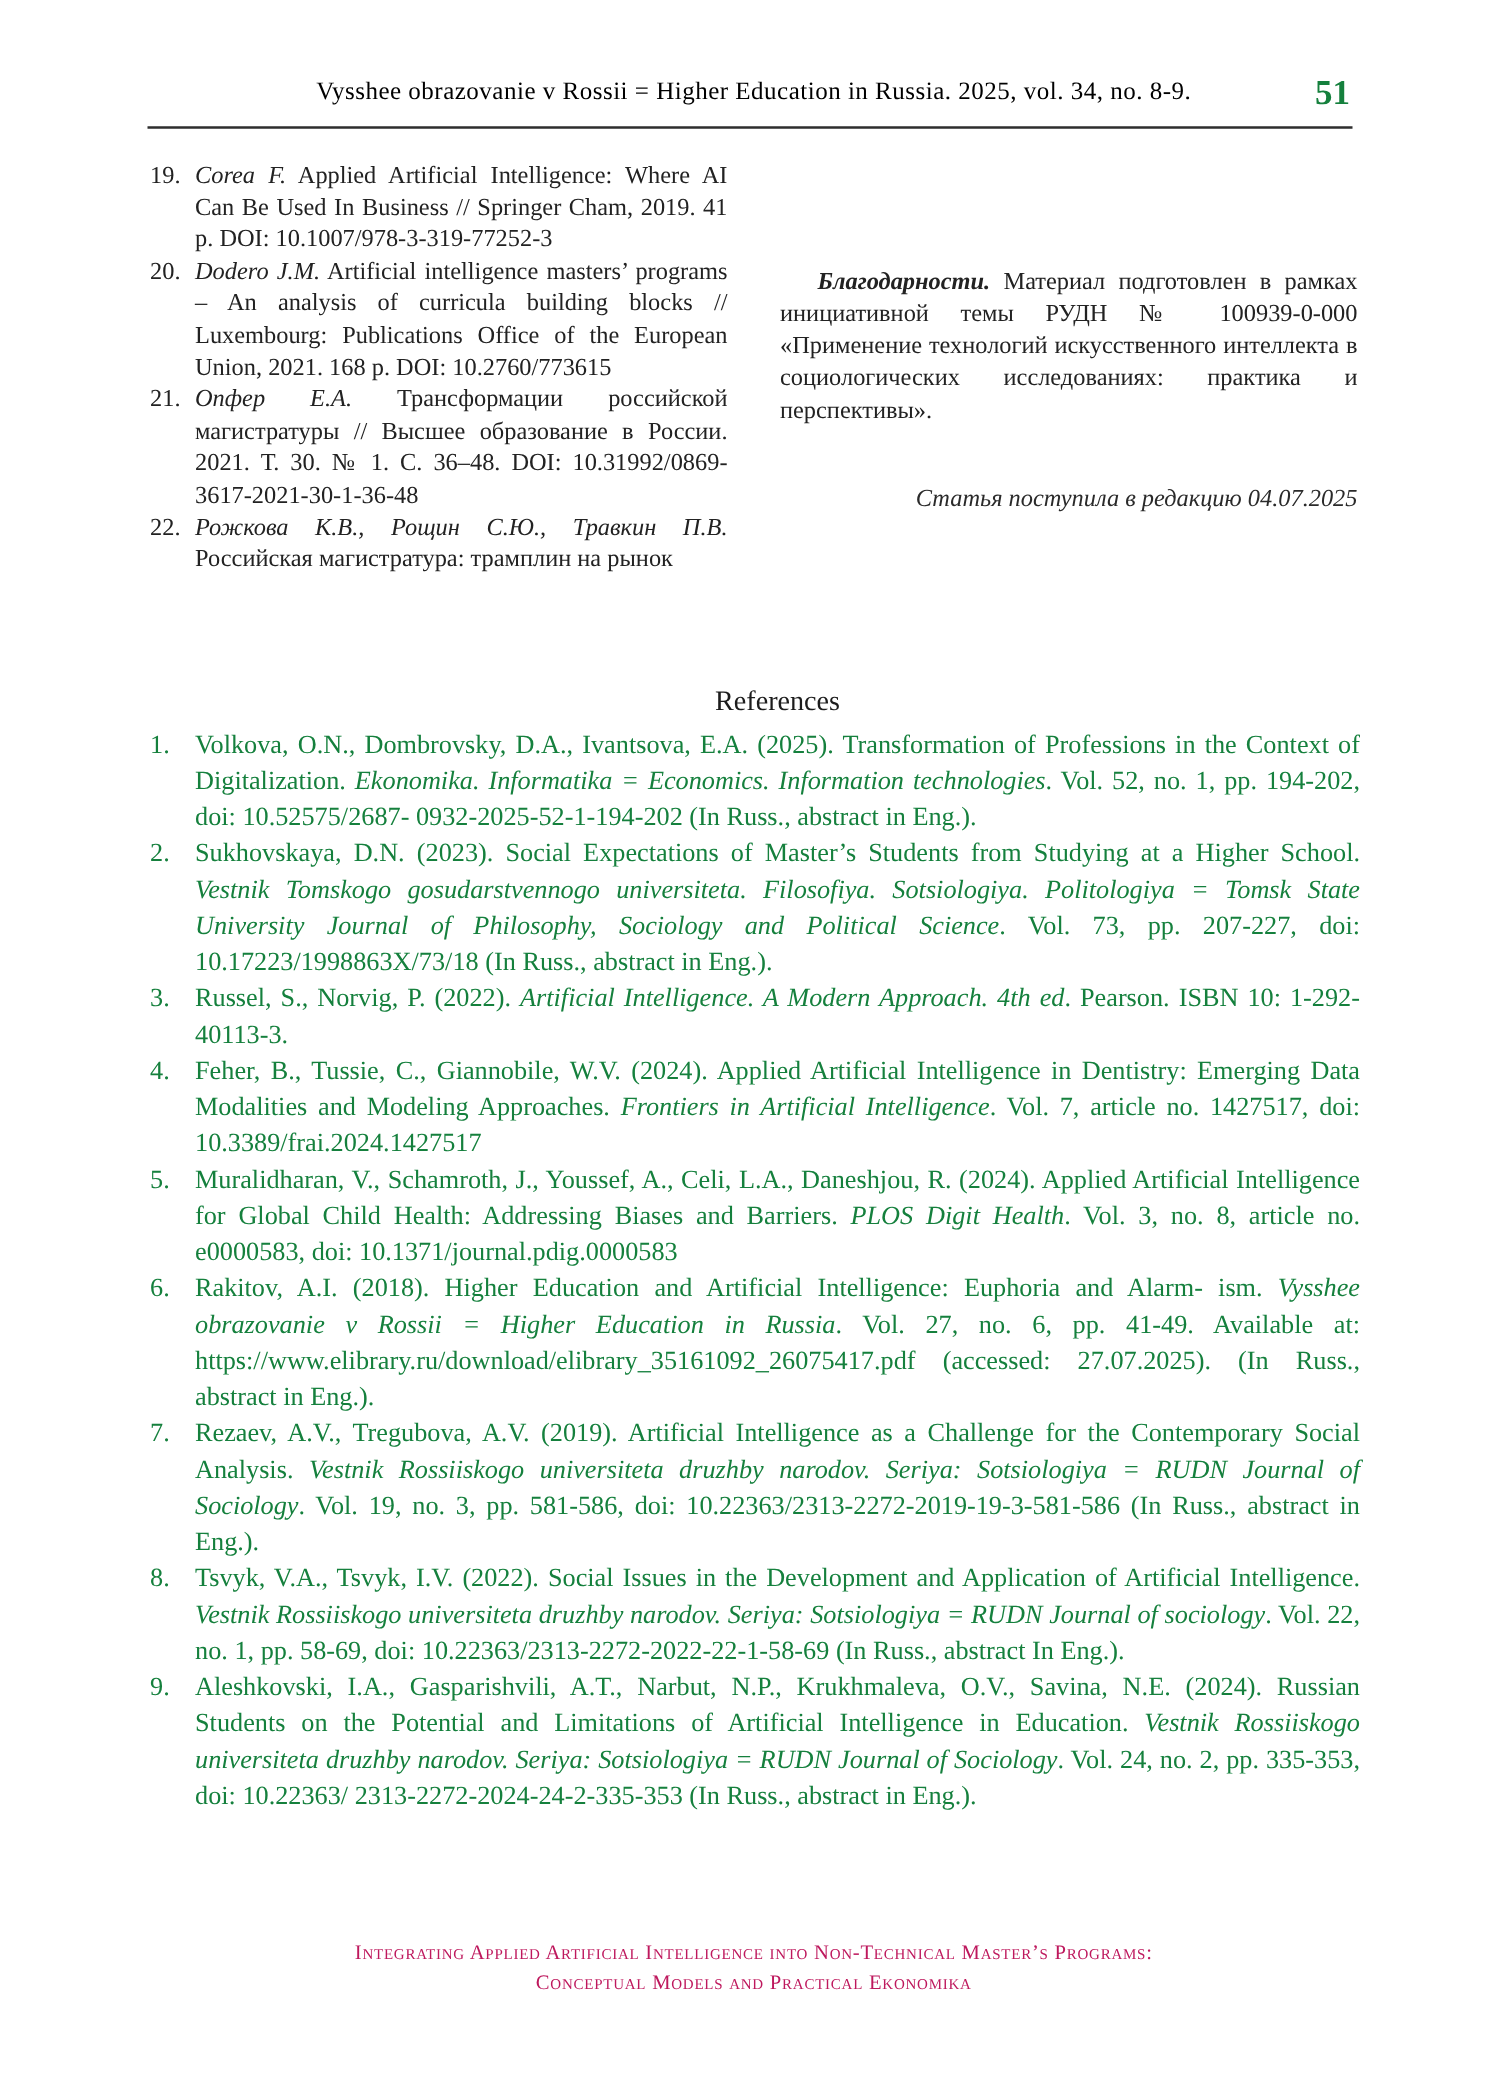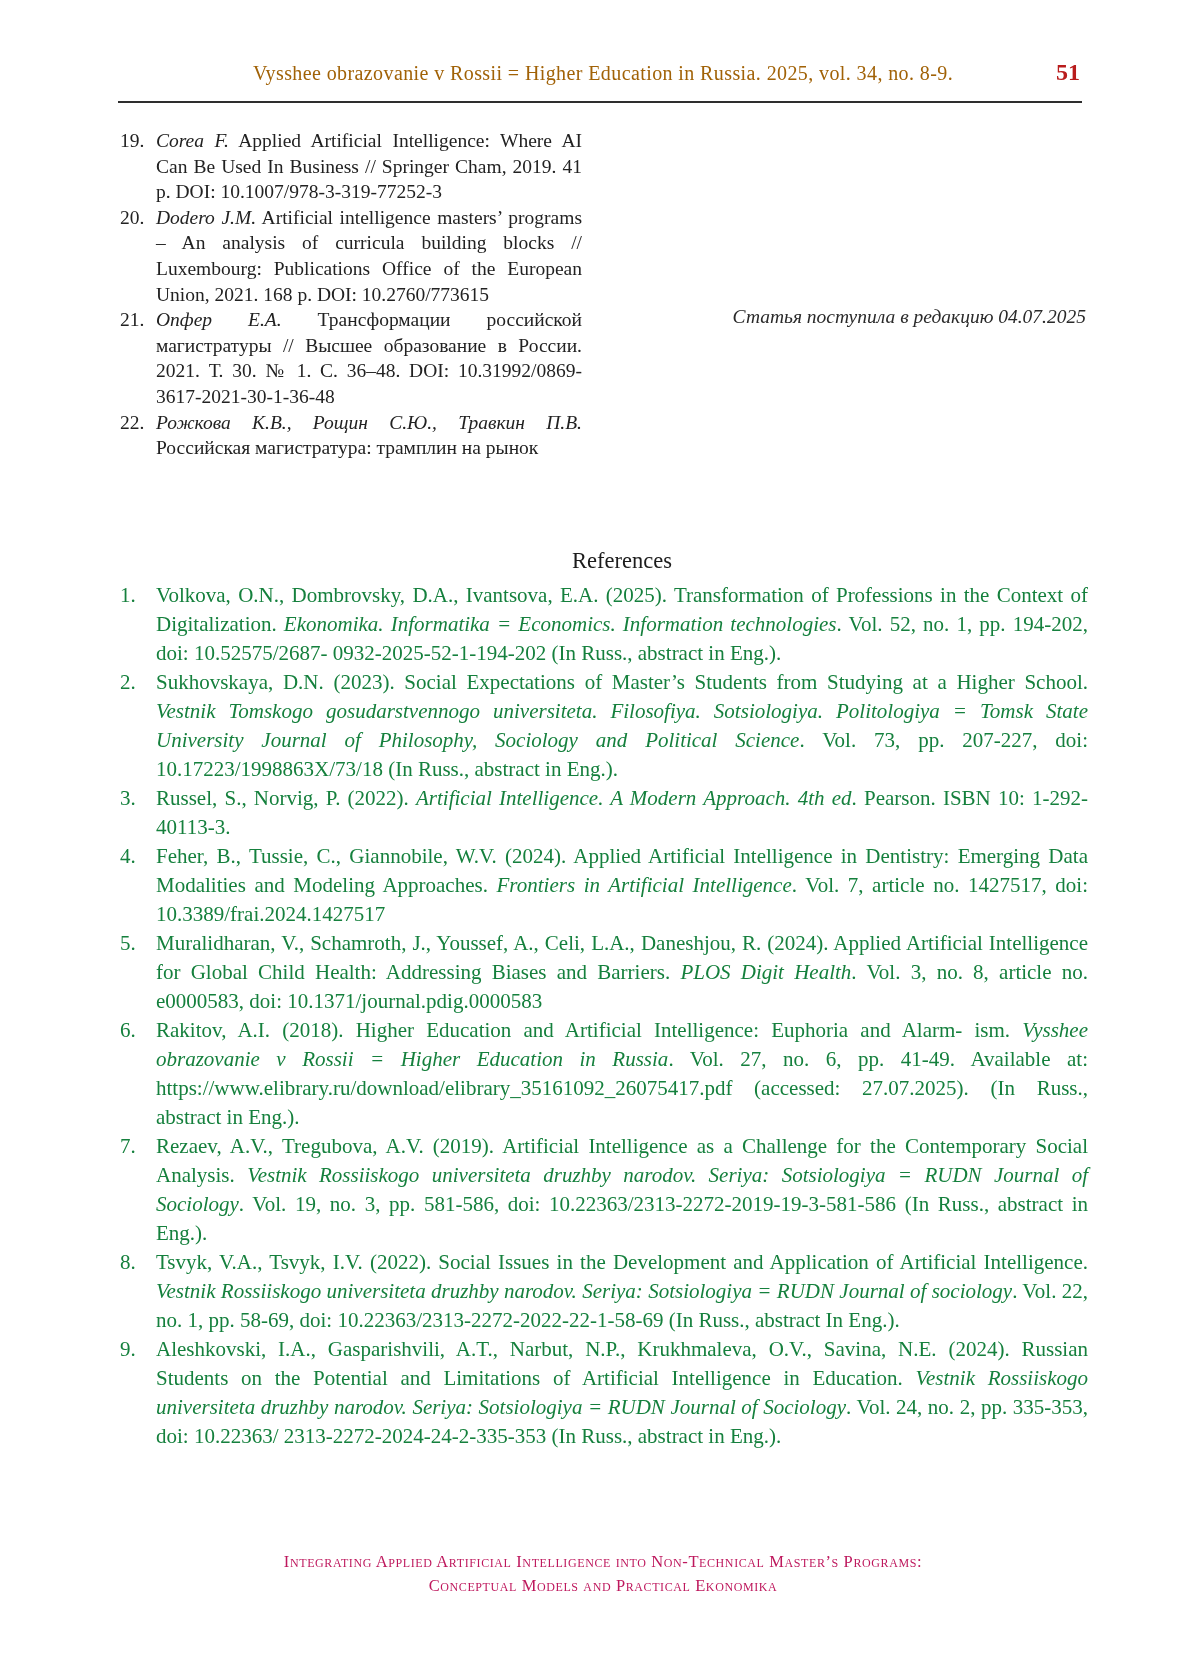--- a/index.html
+++ b/index.html
@@ -9,26 +9,26 @@
     font-family: "Liberation Serif", serif;
     color: #1f1f1f;
     -webkit-font-smoothing: antialiased;
   }
   .page { position: relative; width: 1200px; height: 1658px; overflow: hidden; }
 
   
   .header { position: absolute; top: 0; left: 120px; width: 966px; }
   .journal-line {
     position: absolute; top: 62px; left: 0; width: 100%;
-    text-align: center; font-size: 20px; color: #a16207; letter-spacing: 0.4px;
+    text-align: center; font-size: 20px; color: #000000; letter-spacing: 0.4px;
     white-space: nowrap;
   }
   .page-number {
     position: absolute; top: 59px; right: 6px;
-    font-size: 24px; font-weight: bold; color: #b91c1c;
+    font-size: 28px; font-weight: bold; color: #15803d;
   }
   .header-rule {
     position: absolute; top: 101px; left: -2px; width: 964px; height: 2px;
     background: #2e2e2e;
   }
 
   
   .columns {
     position: absolute; top: 128px; left: 120px; width: 966px;
     display: flex; gap: 42px;
@@ -74,20 +74,21 @@
   <section class="columns">
     <div class="col">
       <div>
           <div class="ref-item"><span class="ref-num">19.</span><span class="it">Corea F.</span><span> Applied Artificial Intelligence: Where AI Can Be Used In Business // Springer Cham, 2019. 41 p. DOI: 10.1007/978-3-319-77252-3</span></div>
           <div class="ref-item"><span class="ref-num">20.</span><span class="it">Dodero J.M.</span><span> Artificial intelligence masters’ programs – An analysis of curricula building blocks // Luxembourg: Publications Office of the European Union, 2021. 168 p. DOI: 10.2760/773615</span></div>
           <div class="ref-item"><span class="ref-num">21.</span><span class="it">Опфер Е.А.</span><span> Трансформации российской магистратуры // Высшее образование в России. 2021. Т. 30. № 1. С. 36–48. DOI: 10.31992/0869-3617-2021-30-1-36-48</span></div>
           <div class="ref-item"><span class="ref-num">22.</span><span class="it">Рожкова К.В., Рощин С.Ю., Травкин П.В.</span><span> Российская магистратура: трамплин на рынок</span></div>
         </div>
     </div>
     <div class="col">
+      <p class="acknowledgements"><span class="ack-label">Благодарности.</span><span> Материал подготовлен в рамках инициативной темы РУДН № 100939-0-000 «Применение технологий искусственного интеллекта в социологических исследованиях: практика и перспективы».</span></p>
       <div class="dates">
         <p class="date-line">Статья поступила в редакцию 04.07.2025</p>
       </div>
     </div>
   </section>
 
   <section class="references">
     <h2 class="ref-heading">References</h2>
     <div class="ref-list">
         <div class="ref-item"><span class="ref-num">1.</span><span>Volkova, O.N., Dombrovsky, D.A., Ivantsova, E.A. (2025). Transformation of Professions in the Context of Digitalization. </span><span class="it">Ekonomika. Informatika = Economics. Information technologies</span><span>. Vol. 52, no. 1, pp. 194-202, doi: 10.52575/2687- 0932-2025-52-1-194-202 (In Russ., abstract in Eng.).</span></div>

